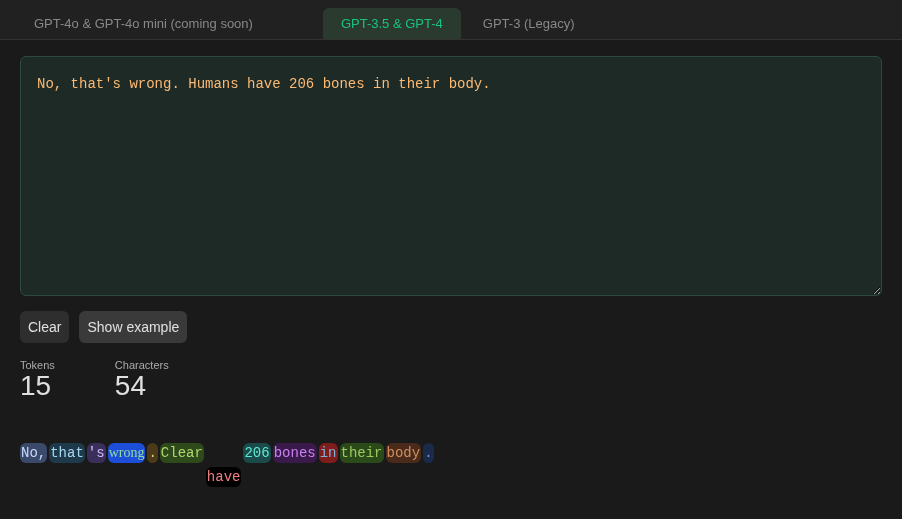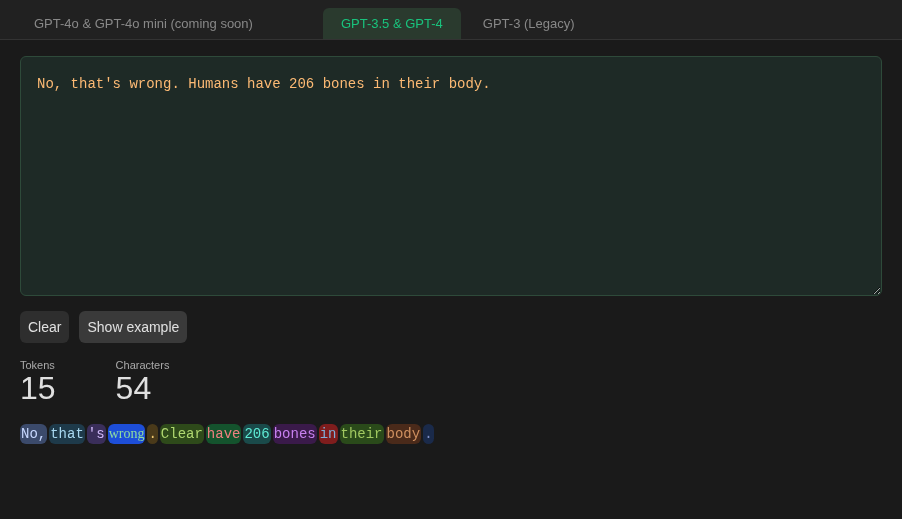--- a/index.html
+++ b/index.html
@@ -109,21 +109,21 @@
       display: flex;
       flex-direction: column;
     }
 
     .stat-label {
       font-size: 11px;
       color: #aaa;
     }
 
     .stat-value {
-      font-size: 32px;
+      font-size: 28px;
       font-weight: 400;
       color: #e0e0e0;
       line-height: 1.1;
     }
 
     
     .token-row {
       margin-top: 18px;
       display: flex;
       flex-wrap: wrap;
@@ -139,21 +139,21 @@
       border-radius: 6px;
     }
 
     
     .t1 { background-color: #3b4a6b; color: #c8d8ff; }
     .t2 { background-color: #1e3a4a; color: #a8d8f0; }
     .t3 { background-color: #3a2e5a; color: #d0b8f8; }
     .t4 { background-color: #1d4ed8; color: #90dca0; font-family: Liberation Serif, serif; }
     .t5 { background-color: #4a3a1a; color: #f0c870; }
     .t6 { background-color: #2e4a1a; color: #b0d870; }
-    .t7 { background-color: #14532d; color: #f08080; }
+    .t7 { background-color: #000000; color: #f08080; margin-top: 47px; }
     .t8 { background-color: #1a4a4a; color: #5eead4; }
     .t9 { background-color: #3a1a4a; color: #c880f0; }
     .t10 { background-color: #7f1d1d; color: #80b0d8; }
     .t11 { background-color: #2a4a1a; color: #a0c860; }
     .t12 { background-color: #4a2a1a; color: #d09060; }
     .t13 { background-color: #1a2a4a; color: #8090c8; }
   </style>
 </head>
 <body>
 

